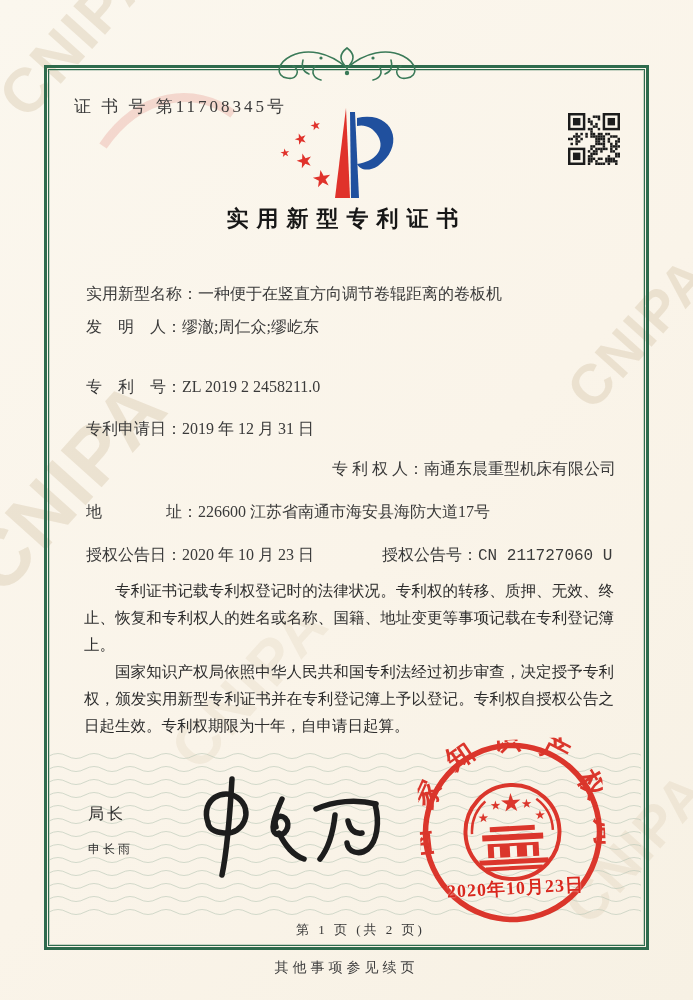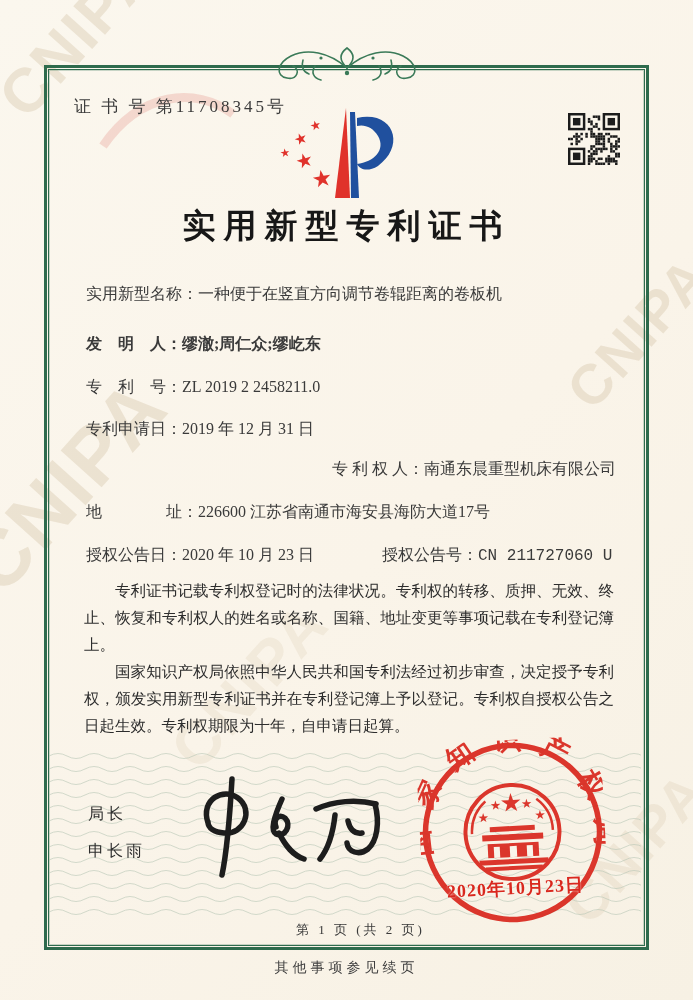--- a/index.html
+++ b/index.html
@@ -9,33 +9,33 @@
   .abs{position:absolute;}
   
   .wm{position:absolute;font-family:"Liberation Sans",sans-serif;font-weight:bold;
       color:rgba(203,182,150,.30);transform:rotate(-48deg);letter-spacing:2px;user-select:none;}
   
   .frame{position:absolute;left:44px;top:65px;width:599px;height:879px;
          border:3px solid #2e6b4d;}
   .frame-inner{position:absolute;left:2px;top:2px;right:2px;bottom:2px;border:1px solid #46816348;outline:1px solid #2e6b4d;outline-offset:0px;}
   
   .cert-no{left:74px;top:95px;font-size:17px;letter-spacing:3px;color:#3a3a3a;}
-  .title{left:0;right:0;top:204px;text-align:center;font-size:33px;font-weight:bold;
+  .title{left:0;right:0;top:204px;text-align:center;font-size:22px;font-weight:bold;
          letter-spacing:8px;color:#171717;}
   
   .frow{position:absolute;left:86px;width:530px;font-size:16px;color:#3a3a3a;white-space:nowrap;}
   .frow .lab{display:inline-block;}
   .fgroup2{position:absolute;left:296px;top:0;font-family:Liberation Mono, monospace;}
   
   .bodytext{left:84px;top:578px;width:530px;font-size:15.5px;line-height:1.74;
             text-align:justify;color:#2d2d2d;}
   .bodytext p{margin:0;text-indent:2em;}
   
   .issuer-title{left:88px;top:804px;font-size:16px;letter-spacing:3px;color:#2d2d2d;}
-  .issuer-name{left:88px;top:841px;font-size:16px;letter-spacing:3px;color:#2d2d2d;}
+  .issuer-name{left:88px;top:841px;font-size:12px;letter-spacing:3px;color:#2d2d2d;}
   
   .seal{left:420px;top:740px;width:185px;height:185px;transform:rotate(-3deg);}
   .seal-date{position:absolute;left:0;right:0;top:136px;text-align:center;font-size:18px;
              font-weight:bold;color:#d9281e;letter-spacing:1px;
              text-shadow:0 0 2px rgba(255,255,255,.8);}
   
   .page-info{left:0;right:0;top:921px;text-align:center;font-size:13px;letter-spacing:3px;color:#3a3a3a;padding-left:28px;}
   .cont-note{left:0;right:0;top:959px;text-align:center;font-size:14px;letter-spacing:4px;color:#3f3f3f;}
   .star{position:absolute;color:#e0322b;line-height:1;}
 </style>
@@ -216,21 +216,21 @@
       <rect x="0" y="14" width="7" height="7" fill="#1c1c1c"></rect>
       <rect x="1" y="15" width="5" height="5" fill="#faf5eb"></rect>
       <rect x="2" y="16" width="3" height="3" fill="#1c1c1c"></rect>
     </svg>
 
   <div class="abs title">实用新型专利证书</div>
 
   <div class="frow" style="top:284px;">
     <span class="lab">实用新型名称：</span><span>一种便于在竖直方向调节卷辊距离的卷板机</span>
   </div>
-  <div class="frow" style="top:334px;font-weight:bold;">
+  <div class="frow" style="top:317px;">
     <span class="lab">发　明　人：</span><span>缪澈;周仁众;缪屹东</span>
   </div>
   <div class="frow" style="top:377px;">
     <span class="lab">专　利　号：</span><span>ZL 2019 2 2458211.0</span>
   </div>
   <div class="frow" style="top:419px;">
     <span class="lab">专利申请日：</span><span>2019 年 12 月 31 日</span>
   </div>
   <div class="frow" style="top:459px;text-align:right;">
     <span class="lab">专 利 权 人：</span><span>南通东晨重型机床有限公司</span>

